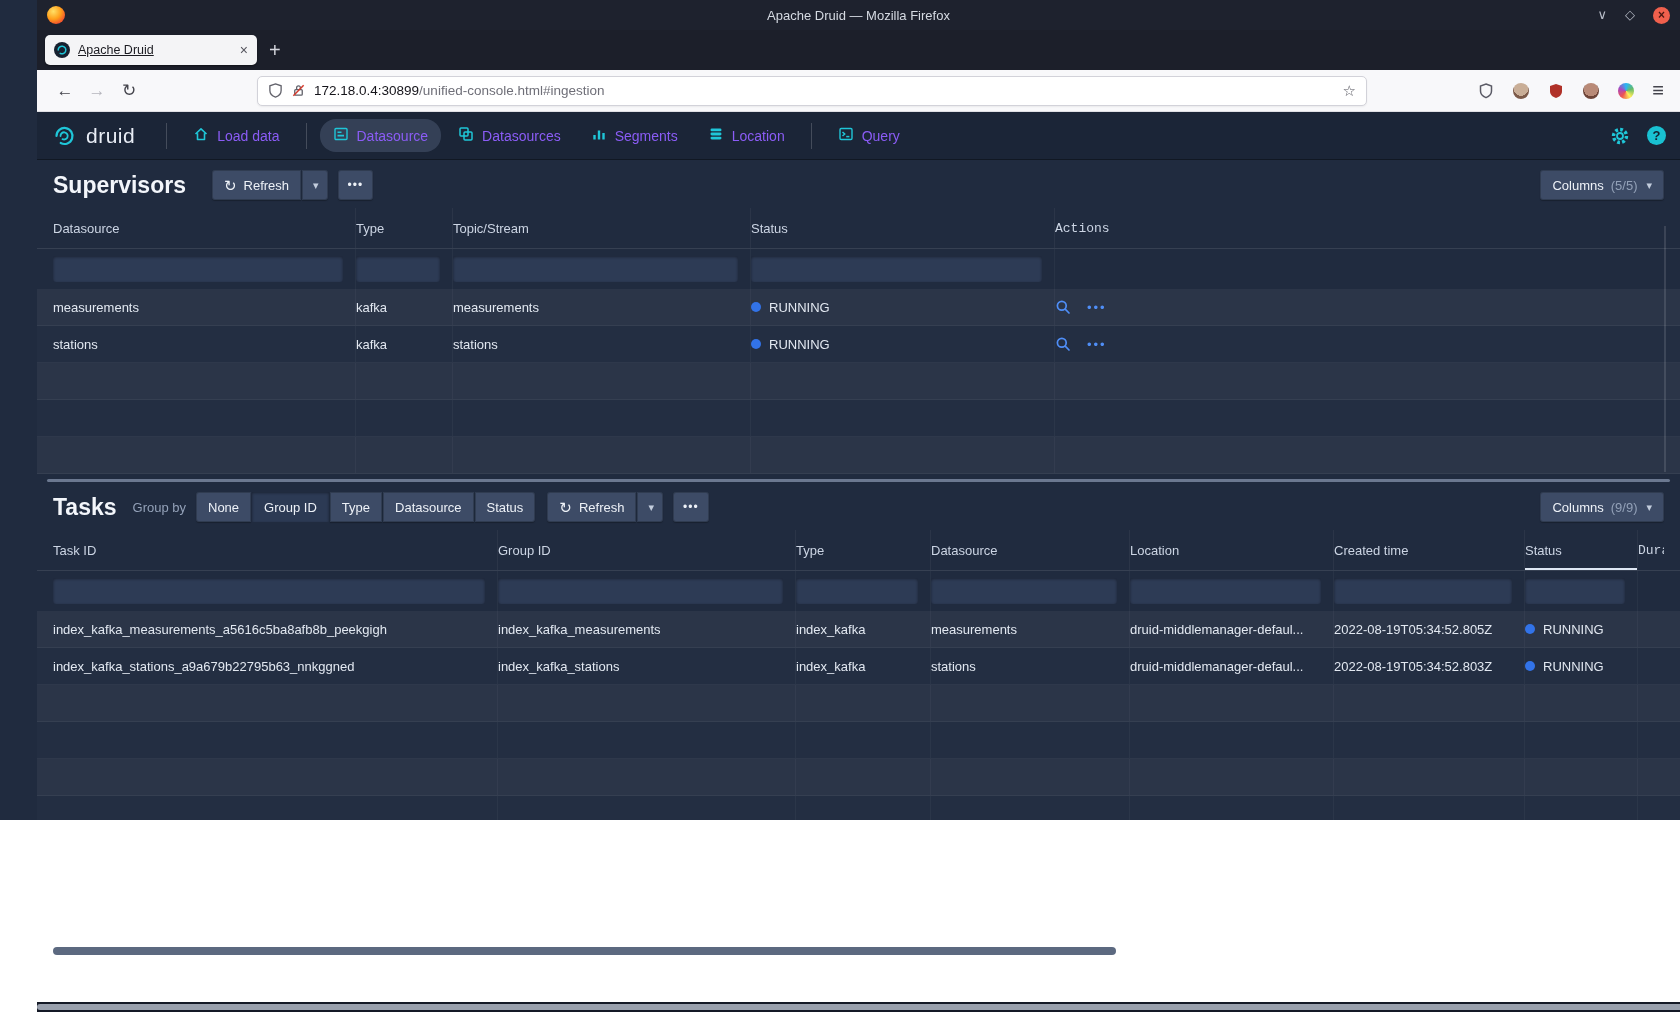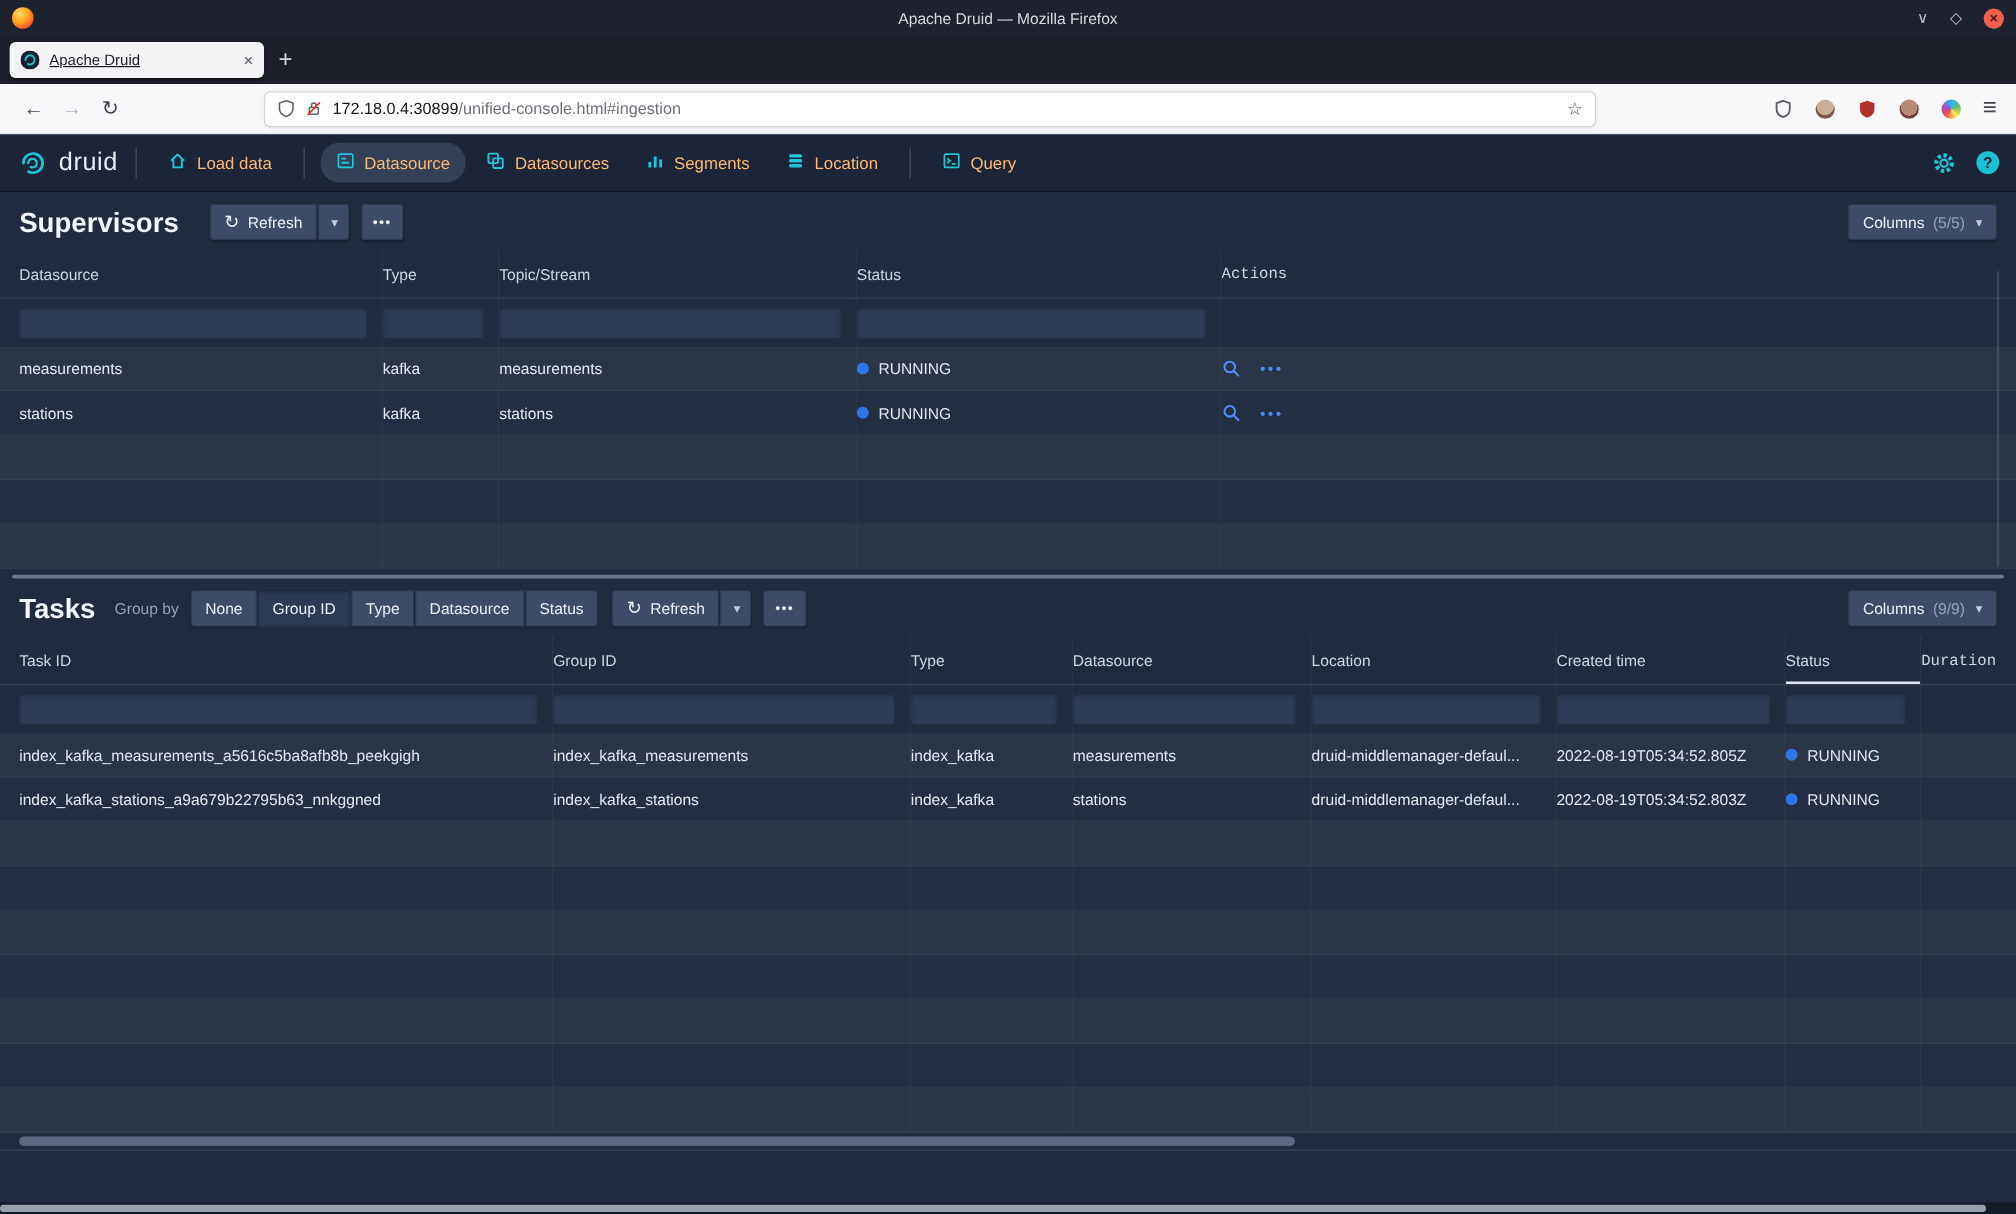--- a/index.html
+++ b/index.html
@@ -1,18 +1,18 @@
 <!DOCTYPE html>
 <html><head>
 <meta charset="utf-8">
 <style>
   * { margin:0; padding:0; box-sizing:border-box; }
   html,body { width:1680px; height:1012px; overflow:hidden; }
   body { font-family:"Liberation Sans", sans-serif; }
-  .screen { position:relative; width:1680px; height:1012px; background:#202b3f; }
+  .screen { position:relative; width:1680px; height:820px; background:#202b3f;padding-left:37px; }
 
   
   .titlebar { height:30px; background:#1e222e; display:flex; align-items:center; padding:0 10px; position:relative; }
   .ff-logo { width:18px; height:18px; border-radius:50%;
     background:radial-gradient(circle at 35% 30%, #ffe066 0%, #ff9f1a 45%, #f3542d 75%, #d7373f 100%); }
   .win-title { position:absolute; left:0; right:0; text-align:center; color:#d5dae2; font-size:13px; pointer-events:none; }
   .win-controls { margin-left:auto; display:flex; align-items:center; gap:18px; z-index:2; }
   .win-btn { color:#b9bec9; font-size:13px; line-height:16px; cursor:pointer; }
   .win-btn.close { width:17px; height:17px; border-radius:50%; background:#f0604d; color:#4b1812;
     display:flex; align-items:center; justify-content:center; font-size:12px; font-weight:bold; }
@@ -40,25 +40,25 @@
   .ext { width:18px; height:18px; display:flex; align-items:center; justify-content:center; cursor:pointer; }
   .avatar1 { width:16px; height:16px; border-radius:50%; background:radial-gradient(circle at 50% 35%, #c9ae97 55%, #7c5a49 56%); }
   .avatar2 { width:16px; height:16px; border-radius:50%; background:radial-gradient(circle at 50% 40%, #b98a77 55%, #6e4438 56%); }
   .pinwheel { width:16px; height:16px; border-radius:50%;
     background:conic-gradient(#29b6f6, #66bb6a, #ffee58, #ef5350, #ab47bc, #29b6f6); }
   .menu-btn { font-size:20px; color:#44444c; cursor:pointer; }
 
   
   .navbar { height:48px; background:#1b2537; border-bottom:1px solid rgba(0,0,0,0.35);
     display:flex; align-items:center; padding:0 14px; }
-  .brand { display:flex; align-items:center; gap:9px; margin-right:4px; cursor:pointer; }
+  .brand { display:flex; align-items:center; gap:9px; margin-right:20px; cursor:pointer; }
   .wordmark { font-size:21px; color:#e8edf5; letter-spacing:0.5px; }
   .nav-divider { width:1px; height:26px; background:rgba(255,255,255,0.18); margin:0 11px; }
   .nav-item { display:flex; align-items:center; gap:8px; padding:7px 13px; margin:0 2px; border-radius:16px;
-    color:#fdba74; font-size:14px; cursor:pointer; white-space:nowrap; }
+    color:#8b5cf6; font-size:14px; cursor:pointer; white-space:nowrap; }
   .nav-item.active { background:rgba(111,130,160,0.30); }
   .nav-right { margin-left:auto; display:flex; gap:17px; align-items:center; }
   .help-btn { width:19px; height:19px; border-radius:50%; background:#19c1d2; color:#14202f; font-weight:bold;
     font-size:13px; display:flex; align-items:center; justify-content:center; cursor:pointer; }
   .gear-btn { cursor:pointer; display:flex; }
 
   
   .main { position:relative; height:852px; overflow:hidden; }
   .section-toolbar { display:flex; align-items:center; padding:10px 16px 8px 16px; }
   h2.sec-title { font-size:23px; font-weight:600; color:#f3f6fb; margin-right:14px; }

